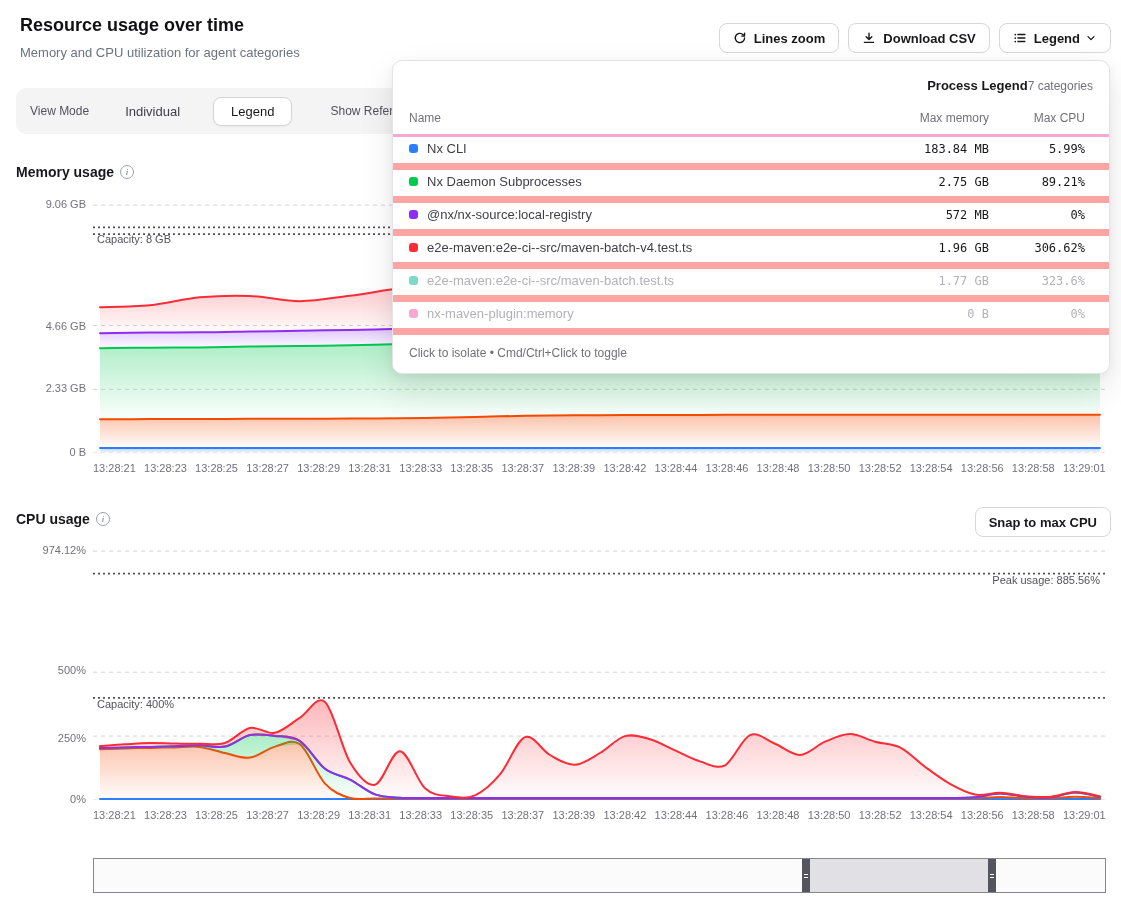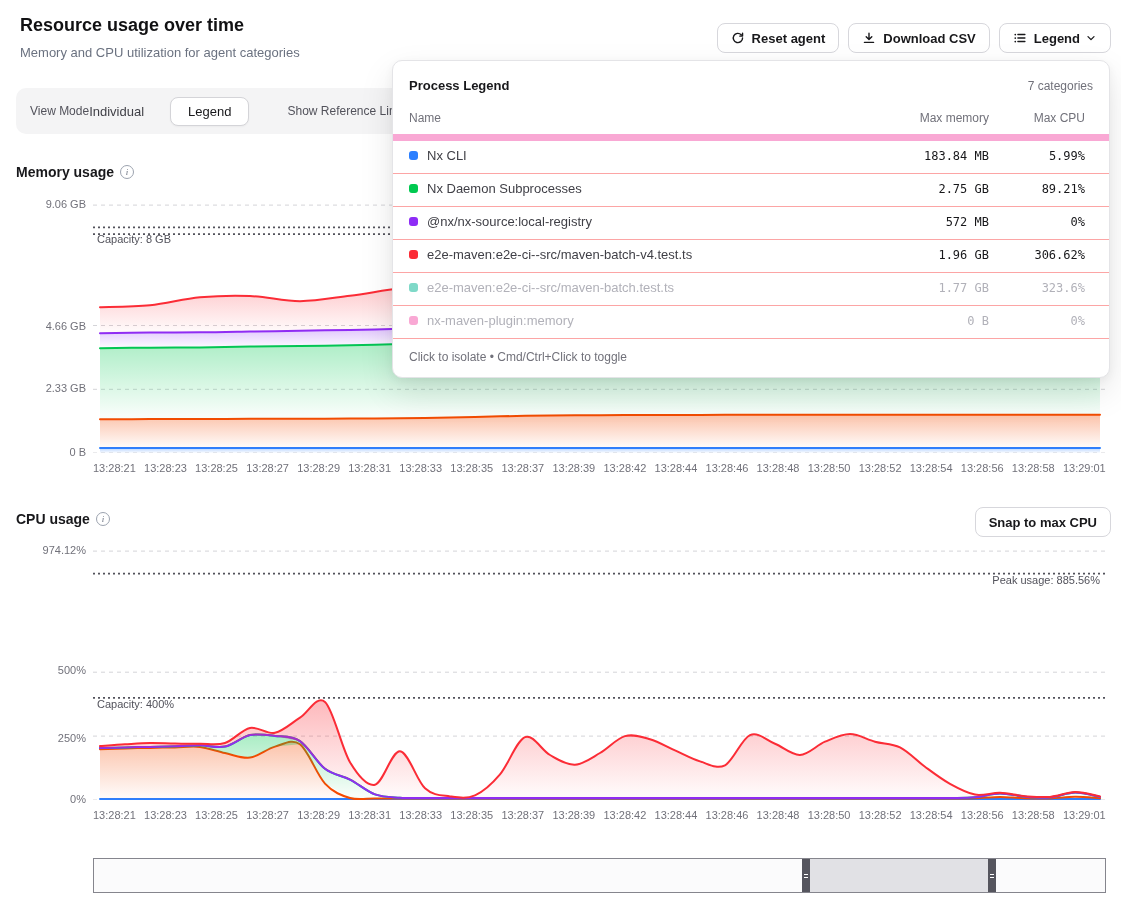--- a/index.html
+++ b/index.html
@@ -22,30 +22,30 @@
              border-radius:10px; display:flex; align-items:center; padding:0 14px; }
   .toolbar-label { font-size:12px; color:#52525b; }
   .seg-option { font-size:13px; color:#3f3f46; cursor:pointer; }
   .seg-selected { font-size:13px; color:#18181b; background:#fff; border:1px solid #d4d4d8; border-radius:8px;
                   padding:6px 17px; cursor:pointer; box-shadow:0 1px 2px rgba(0,0,0,.04); }
 
   
   .legend-panel { position:absolute; left:392px; top:60px; width:718px; background:#fff;
                   border:1px solid #e4e4e7; border-radius:10px; z-index:20;
                   box-shadow:0 14px 34px rgba(0,0,0,.10), 0 3px 10px rgba(0,0,0,.05); }
-  .lp-header { display:flex; justify-content:space-between; align-items:center; padding:17px 16px 11px 16px; }
+  .lp-header { display:flex; justify-content:flex-end; align-items:center; padding:17px 16px 11px 16px; }
   .lp-title { font-size:13px; font-weight:700; color:#18181b; }
   .lp-count { font-size:12px; color:#71717a; }
   .lp-cols { display:flex; align-items:center; padding:7px 24px 9px 16px; font-size:12px; color:#71717a;
-             border-bottom:7px solid #f9a8d4; }
+             border-bottom:3px solid #f9a8d4; }
   .col-name { flex:1; }
   .col-mem { width:150px; text-align:right; }
   .col-cpu { width:96px; text-align:right; }
   .lp-row { display:flex; align-items:center; height:33px; padding:0 24px 3px 16px;
-            border-bottom:1px solid #fca5a5; cursor:pointer; }
+            border-bottom:7px solid #fca5a5; cursor:pointer; }
   .dot { width:9px; height:9px; border-radius:3px; margin-right:9px; flex:none; }
   .row-name { flex:1; font-size:13px; color:#3f3f46; white-space:nowrap; overflow:hidden; text-overflow:ellipsis; }
   .row-val { font-family:"DejaVu Sans Mono", monospace; font-size:12px; color:#18181b; }
   .lp-row.muted .row-name, .lp-row.muted .row-val { color:#b1b1b9; }
   .lp-footer { padding:11px 16px 13px 16px; font-size:12px; color:#71717a; }
 
   
   .section-title { position:absolute; display:flex; align-items:center; gap:6px;
                    font-size:14px; font-weight:700; color:#18181b; }
   .info-icon { width:14px; height:14px; border:1px solid #9ca3af; border-radius:50%; color:#6b7280;
@@ -73,21 +73,21 @@
 
   <div class="page-title">Resource usage over time</div>
   <div class="page-subtitle">Memory and CPU utilization for agent categories</div>
   <div class="header-actions">
     <button class="btn">
       <span>
           <svg width="14" height="14" viewBox="0 0 16 16">
             <path d="M13.2 8a5.3 5.3 0 1 1-1.6-3.8M13.2 2.6v3.2h-3.2" fill="none" stroke="currentColor" stroke-width="1.6" stroke-linecap="round" stroke-linejoin="round"></path>
           </svg>
         </span>
-      <span>Reset agent</span>
+      <span>Lines zoom</span>
     </button>
     <button class="btn">
       <span>
           <svg width="14" height="14" viewBox="0 0 16 16">
             <path d="M8 2.5v7M4.8 6.6 8 9.8l3.2-3.2M2.8 13h10.4" fill="none" stroke="currentColor" stroke-width="1.6" stroke-linecap="round" stroke-linejoin="round"></path>
           </svg>
         </span>
       <span>Download CSV</span>
     </button>
     <button class="btn">
@@ -102,22 +102,22 @@
       <span>Legend</span>
       <span class="chev">
           <svg width="12" height="12" viewBox="0 0 16 16">
             <path d="M4 6.2l4 4 4-4" fill="none" stroke="currentColor" stroke-width="1.7" stroke-linecap="round" stroke-linejoin="round"></path>
           </svg>
         </span>
     </button>
   </div>
 
   <div class="toolbar">
-    <span class="toolbar-label" style="">View Mode</span>
-    <span class="seg-option" style="margin-right:26px;">Individual</span>
+    <span class="toolbar-label" style="margin-right:36px;">View Mode</span>
+    <span class="seg-option" style="margin-right:33px;">Individual</span>
     <span class="seg-selected" style="margin-right:38px;">Legend</span>
     <span class="toolbar-label">Show Reference Lines</span>
   </div>
 
   <div class="section-title" style="left:16px; top:164px;">
     <span>Memory usage</span>
     <span class="info-icon">i</span>
   </div>
   <div class="y-label" style="top:198px;">9.06 GB</div>
   <div class="y-label" style="top:320px;">4.66 GB</div>

